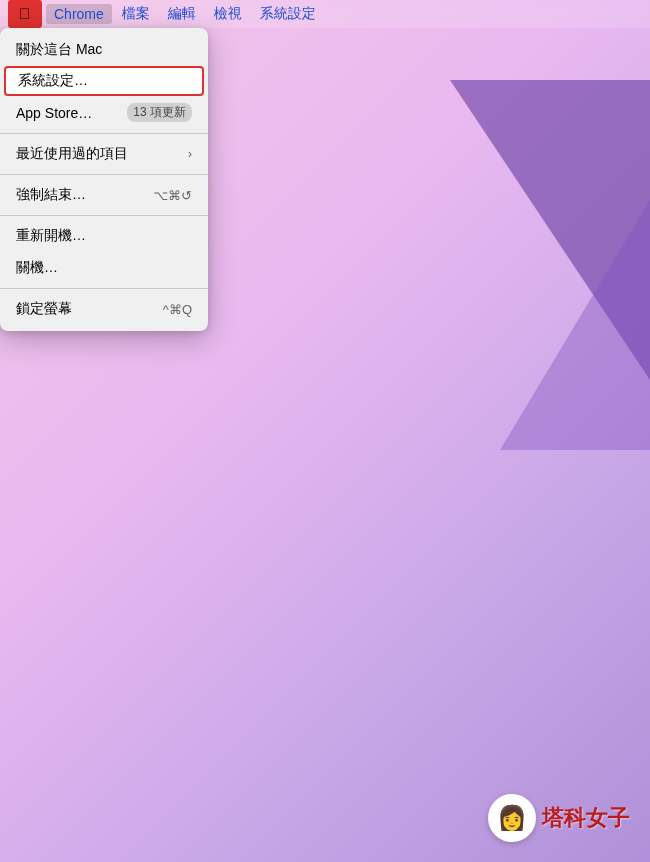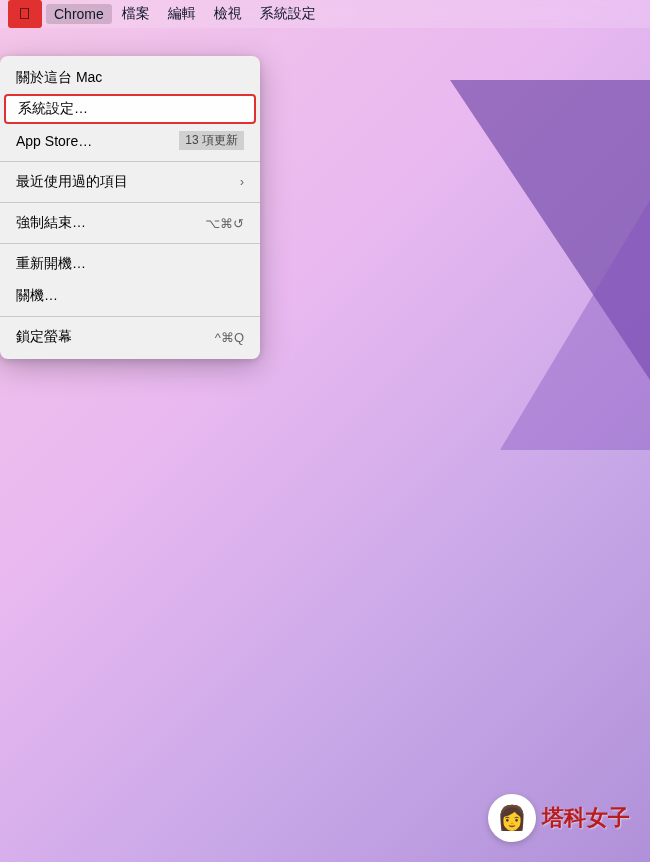--- a/index.html
+++ b/index.html
@@ -96,41 +96,40 @@
 
     .apple-logo {
       font-size: 16px;
       color: #000;
     }
 
     .menu-bar-item {
       padding: 2px 8px;
       font-size: 14px;
       font-weight: 500;
-      color: #0f172a;
+      color: #1d4ed8;
       cursor: pointer;
       border-radius: 3px;
     }
 
     .menu-bar-item.active {
       background: rgba(0,0,0,0.15);
     }
 
     
     .dropdown-menu {
       position: absolute;
       top: 28px;
       left: 0;
-      width: 260px;
+      width: 208px;
       background: #f0f0f0;
       border-radius: 8px;
       box-shadow: 0 8px 30px rgba(0,0,0,0.25), 0 2px 8px rgba(0,0,0,0.15);
       padding: 6px 0;
       z-index: 100;
-      margin-top: 28px;
     }
 
     .menu-item {
       display: flex;
       align-items: center;
       justify-content: space-between;
       padding: 7px 16px;
       font-size: 14px;
       color: #000;
       cursor: pointer;
@@ -152,21 +151,21 @@
     .menu-item-shortcut {
       font-size: 13px;
       color: #666;
       display: flex;
       align-items: center;
       gap: 2px;
     }
 
     .menu-item-badge {
       background: #d0d0d0;
-      border-radius: 0;
+      border-radius: 8px;
       padding: 1px 6px;
       font-size: 12px;
       color: #444;
     }
 
     .menu-divider {
       height: 1px;
       background: #c8c8c8;
       margin: 4px 0;
     }

